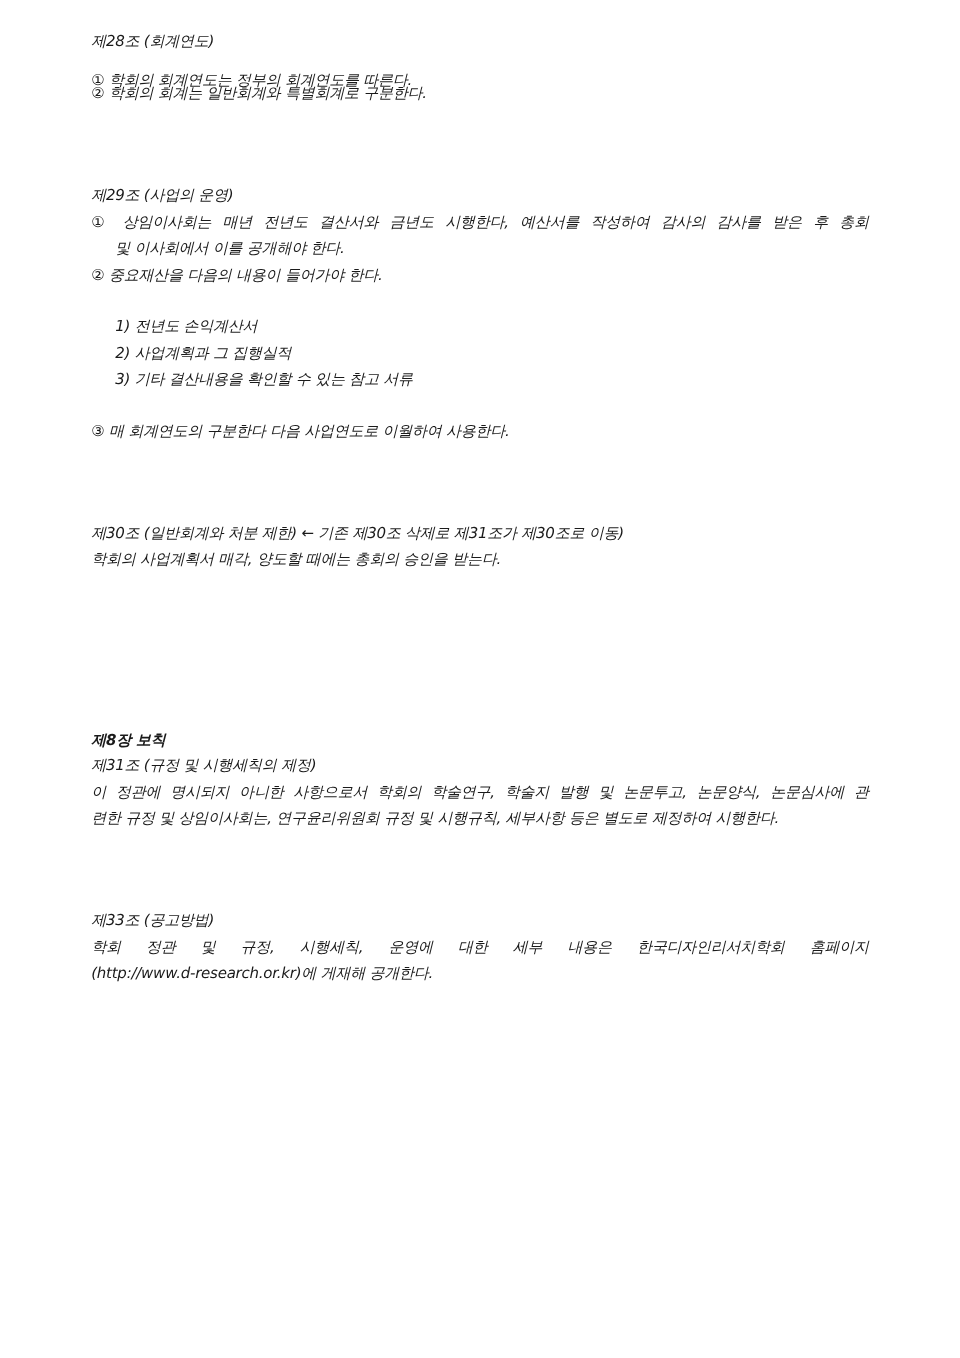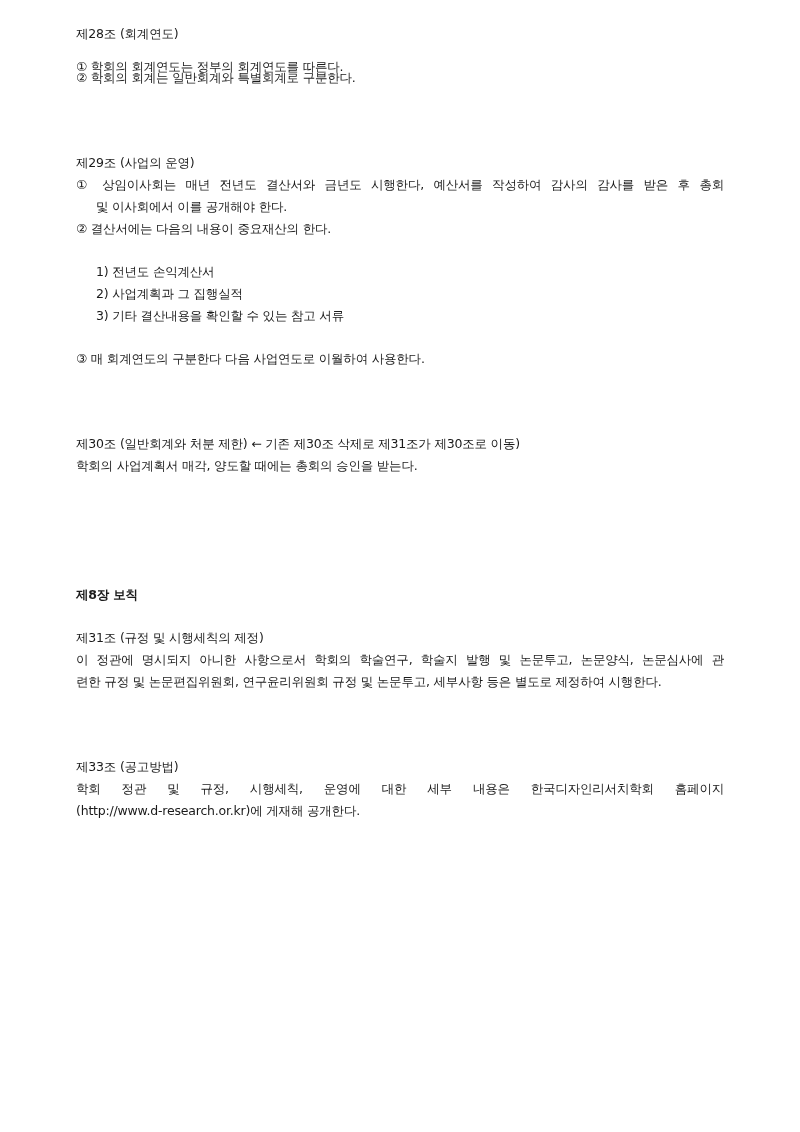--- a/index.html
+++ b/index.html
@@ -1,46 +1,46 @@
 <!DOCTYPE html>
 <html><head>
 <meta charset="utf-8">
 <style>
   html, body { margin: 0; padding: 0; background: #ffffff; }
   body { width: 800px; height: 1132px; position: relative; overflow: hidden;
          font-family: "DejaVu Sans", "Liberation Sans", sans-serif; color: #1a1a1a; }
-  .line { position: absolute; left: 76px; font-size: 12.5px; line-height: 22px; white-space: nowrap; letter-spacing: -0.2px; }
+  .line { position: absolute; left: 76px; font-size: 12.5px; line-height: 22px; white-space: nowrap; letter-spacing: -0.2px; font-style: italic; }
   .justify { width: 648px; white-space: normal; text-align: justify; text-align-last: justify; }
   .indent1 { left: 96px; }
-  .bold { font-weight: bold; }
+  .bold { font-weight: bold; margin-top: 22px; }
 </style>
 </head>
 <body>
 
 <div>
 
   <div class="line" style="top:23px">제28조 (회계연도)</div>
   <div class="line" style="top:56px">① 학회의 회계연도는 정부의 회계연도를 따른다.</div>
   <div class="line" style="top:67px">② 학회의 회계는 일반회계와 특별회계로 구분한다.</div>
 
   <div class="line" style="top:152px">제29조 (사업의 운영)</div>
   <div class="line justify" style="top:174px">① 상임이사회는 매년 전년도 결산서와 금년도 시행한다, 예산서를 작성하여 감사의 감사를 받은 후 총회</div>
   <div class="line indent1" style="top:196px">및 이사회에서 이를 공개해야 한다.</div>
-  <div class="line" style="top:218px">② 결산서에는 다음의 내용이 중요재산의 한다.</div>
+  <div class="line" style="top:218px">② 중요재산을 다음의 내용이 들어가야 한다.</div>
   <div class="line indent1" style="top:261px">1) 전년도 손익계산서</div>
   <div class="line indent1" style="top:283px">2) 사업계획과 그 집행실적</div>
   <div class="line indent1" style="top:305px">3) 기타 결산내용을 확인할 수 있는 참고 서류</div>
   <div class="line" style="top:348px">③ 매 회계연도의 구분한다 다음 사업연도로 이월하여 사용한다.</div>
 
   <div class="line" style="top:433px">제30조 (일반회계와 처분 제한) ← 기존 제30조 삭제로 제31조가 제30조로 이동)</div>
   <div class="line" style="top:455px">학회의 사업계획서 매각, 양도할 때에는 총회의 승인을 받는다.</div>
 
   <div class="line bold" style="top:584px">제8장 보칙</div>
 
   <div class="line" style="top:627px">제31조 (규정 및 시행세칙의 제정)</div>
   <div class="line justify" style="top:649px">이 정관에 명시되지 아니한 사항으로서 학회의 학술연구, 학술지 발행 및 논문투고, 논문양식, 논문심사에 관</div>
-  <div class="line" style="top:671px">련한 규정 및 논문편집위원회, 연구윤리위원회 규정 및 논문투고, 세부사항 등은 별도로 제정하여 시행한다.</div>
+  <div class="line" style="top:671px">련한 규정 및 상임이사회는, 연구윤리위원회 규정 및 시행규칙, 세부사항 등은 별도로 제정하여 시행한다.</div>
 
   <div class="line" style="top:756px">제33조 (공고방법)</div>
   <div class="line justify" style="top:778px">학회 정관 및 규정, 시행세칙, 운영에 대한 세부 내용은 한국디자인리서치학회 홈페이지</div>
   <div class="line" style="top:800px">(http://www.d-research.or.kr)에 게재해 공개한다.</div>
 
 </div>
 
 </body></html>

